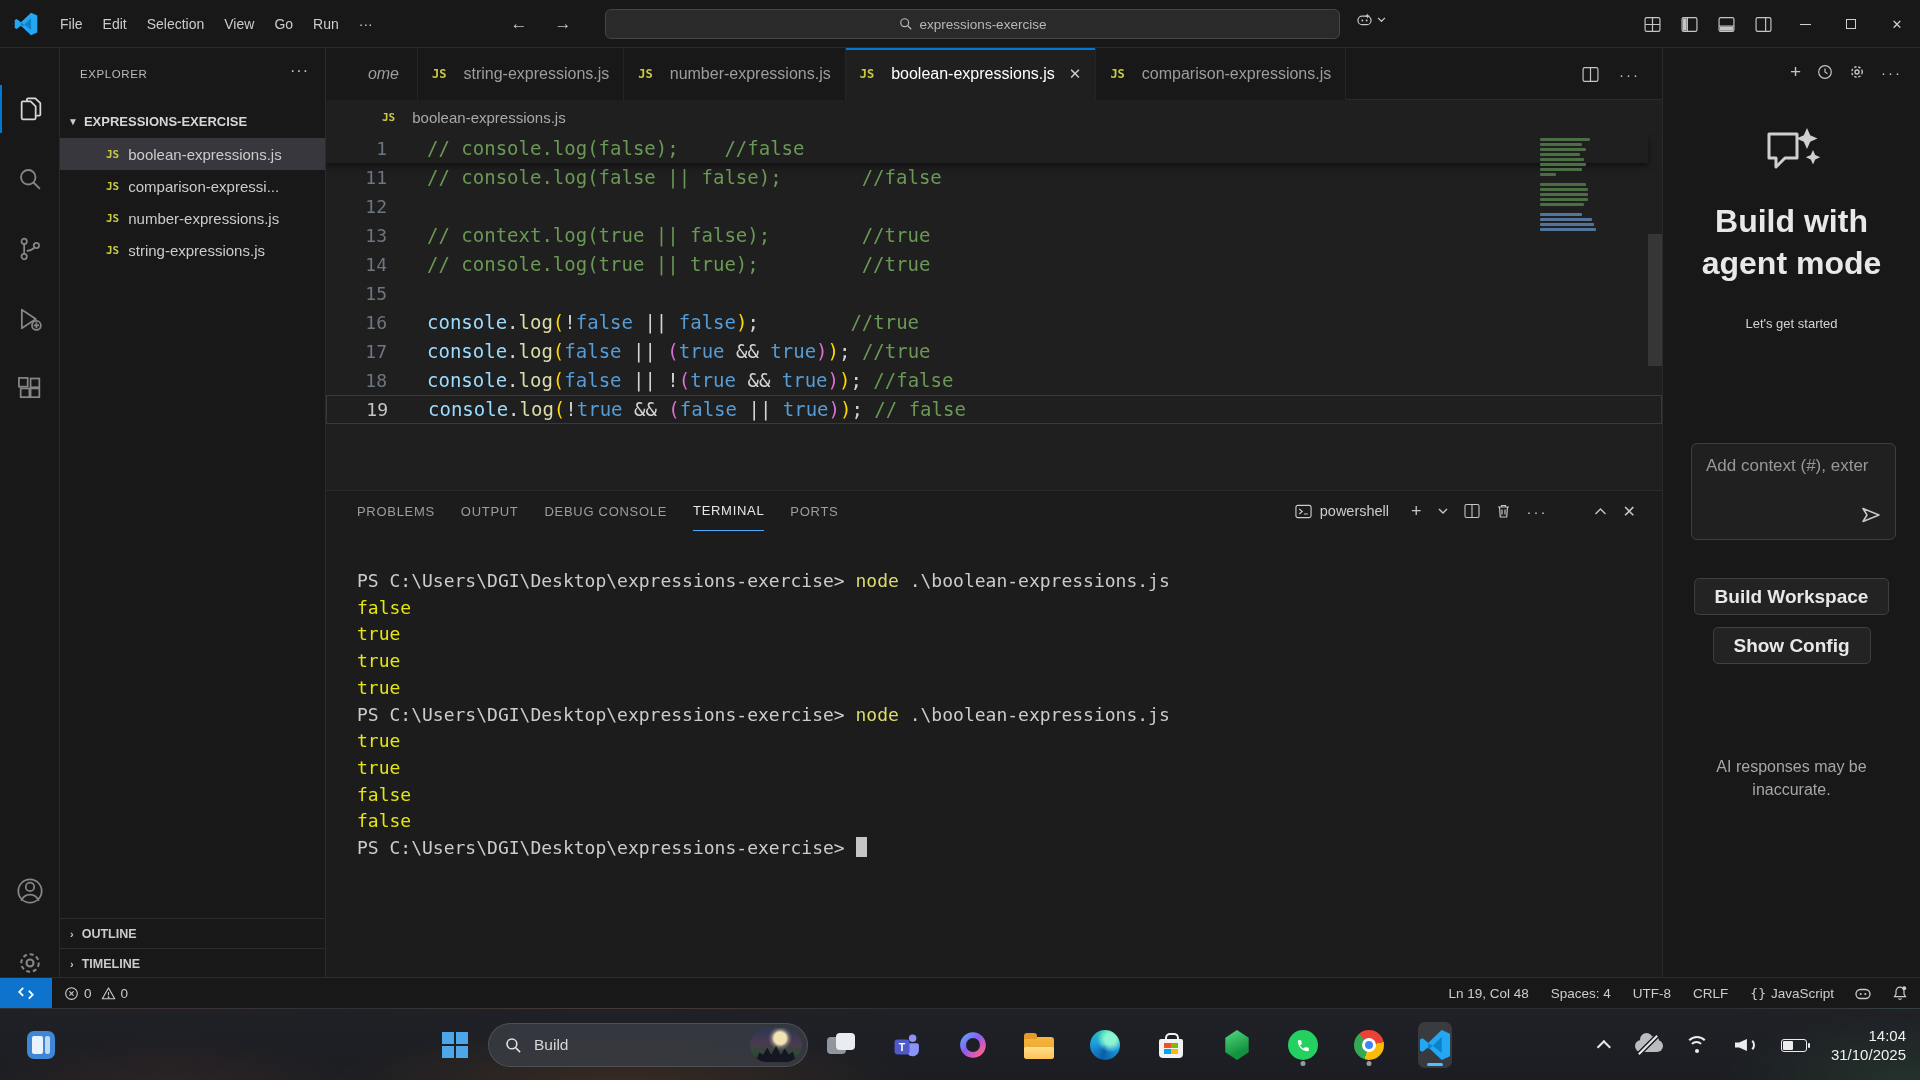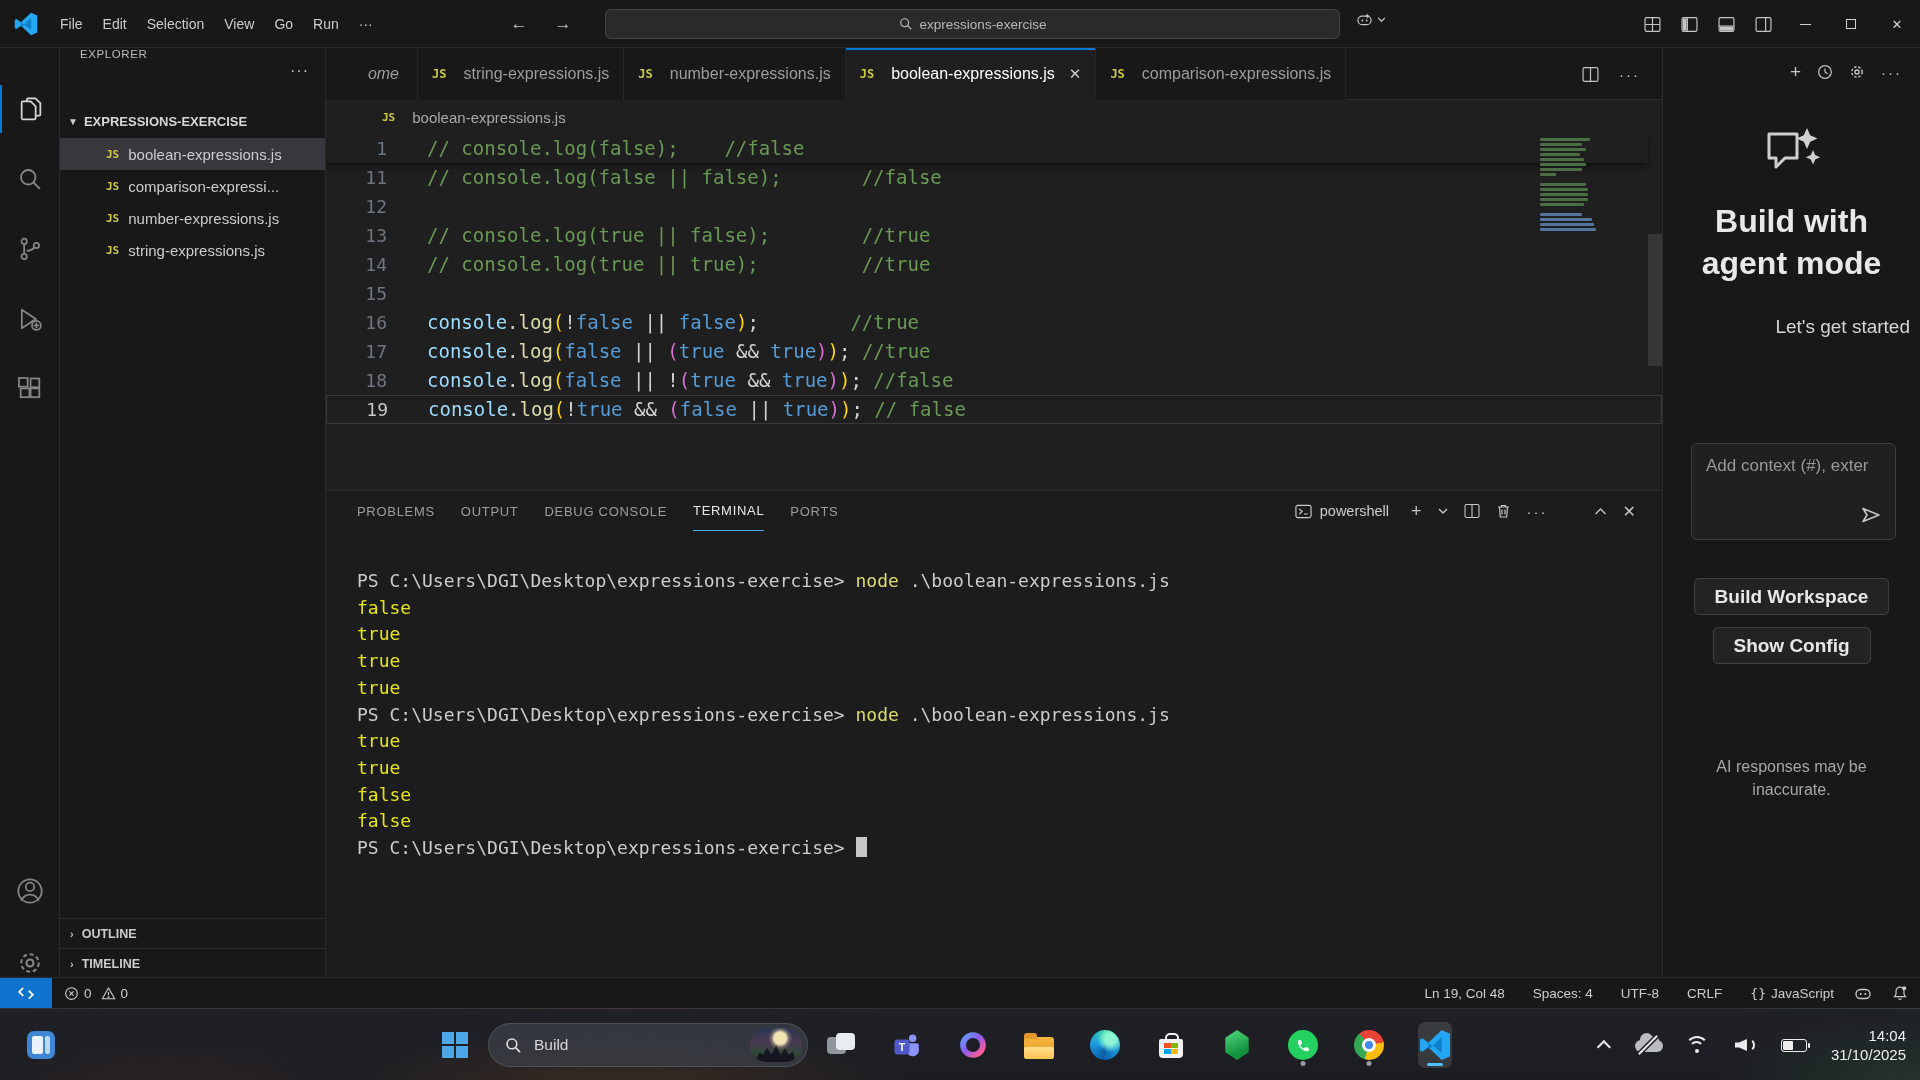--- a/index.html
+++ b/index.html
@@ -27,21 +27,21 @@
   .ctl-max i{display:block;width:10px;height:10px;border:1px solid #d0d0d0;}
 
   
   #activitybar{position:absolute;left:0;top:48px;width:60px;height:929px;background:#181818;border-right:1px solid #2b2b2b;}
   .act-item{position:absolute;left:0;width:60px;height:48px;display:flex;align-items:center;justify-content:center;color:#868686;}
   .act-item.active{color:#d7d7d7;border-left:2px solid #0078d4;}
   .act-item svg{display:block;}
 
   
   #sidebar{position:absolute;left:60px;top:48px;width:266px;height:929px;background:#181818;border-right:1px solid #2b2b2b;}
-  #sidebar-header{position:absolute;top:0;left:0;right:0;height:52px;display:flex;}
+  #sidebar-header{position:absolute;top:0;left:0;right:0;height:52px;display:flex;align-items:center;}
   #sidebar-title{margin-left:20px;font-size:11.5px;letter-spacing:.6px;color:#bbbbbb;}
   #sidebar-more{position:absolute;right:16px;top:14px;color:#c5c5c5;font-size:16px;letter-spacing:1px;}
   #section-header{position:absolute;top:58px;left:0;right:0;height:30px;display:flex;align-items:center;
     font-weight:bold;font-size:13px;color:#d6d6d6;}
   #section-header .chev{margin:0 6px 0 8px;font-size:10px;color:#cccccc;}
   #file-list{position:absolute;top:90px;left:0;right:0;}
   .file-item{height:32px;display:flex;align-items:center;padding-left:46px;font-size:15px;color:#cccccc;
     white-space:nowrap;overflow:hidden;position:relative;}
   .file-item.selected{background:#37373d;}
   .js-badge{font-family:"DejaVu Sans Mono",monospace;font-weight:bold;color:#cbcb41;font-size:11px;margin-right:9px;}
@@ -94,21 +94,21 @@
   .t-text{color:#cccccc;} .t-cmd{color:#dcdc6e;} .t-out{color:#e5e510;}
   .t-cursor{display:inline-block;width:11px;height:20px;background:#c6c6c6;vertical-align:-3px;}
 
   
   #chat{position:absolute;left:1662px;top:48px;width:258px;height:929px;background:#181818;border-left:1px solid #2b2b2b;}
   #chat-header{position:absolute;top:0;left:0;right:0;height:48px;display:flex;align-items:center;justify-content:flex-end;
     gap:16px;padding-right:18px;color:#c5c5c5;}
   #chat-icon{position:absolute;top:78px;left:50%;transform:translateX(-50%);}
   #chat-heading{position:absolute;top:152px;left:10px;right:10px;text-align:center;font-size:32px;font-weight:bold;
     color:#e8e8e8;line-height:42px;}
-  #chat-sub{position:absolute;top:268px;left:10px;right:10px;text-align:right;font-size:19px;color:#d4d4d4;}
+  #chat-sub{position:absolute;top:268px;left:10px;right:10px;text-align:center;font-size:13px;color:#d4d4d4;}
   #chat-input{position:absolute;top:395px;left:28px;right:24px;height:97px;background:#202020;border:1px solid #3f3f3f;
     border-radius:6px;padding:12px 14px;}
   #chat-placeholder{font-size:17px;color:#989898;white-space:nowrap;overflow:hidden;}
   #send-icon{position:absolute;right:12px;bottom:8px;}
   .chat-btn{position:absolute;left:50%;transform:translateX(-50%);height:37px;background:#232323;border:1px solid #404040;
     border-radius:5px;color:#e8e8e8;font-weight:bold;font-size:19px;display:flex;align-items:center;padding:0 20px;white-space:nowrap;}
   #btn-build{top:530px;} #btn-config{top:579px;}
   #chat-disclaimer{position:absolute;top:707px;left:20px;right:20px;text-align:center;font-size:16px;color:#a6a6a6;line-height:23px;}
 
   
@@ -388,21 +388,21 @@
       <span>boolean-expressions.js</span>
     </div>
 
     <div id="code">
       <div id="sticky-line" class="code-line">
         <span class="ln">1</span><span class="codetxt"><span class="tk-c">// console.log(false);    //false</span></span>
       </div>
       <div id="code-lines">
           <div class="code-line"><span class="ln">11</span><span class="codetxt"><span class="tk-c">// console.log(false || false);       //false</span></span></div>
           <div class="code-line"><span class="ln">12</span></div>
-          <div class="code-line"><span class="ln">13</span><span class="codetxt"><span class="tk-c">// console.log(true || false);        //true</span></span></div>
+          <div class="code-line"><span class="ln">13</span><span class="codetxt"><span class="tk-c">// context.log(true || false);        //true</span></span></div>
           <div class="code-line"><span class="ln">14</span><span class="codetxt"><span class="tk-c">// console.log(true || true);         //true</span></span></div>
           <div class="code-line"><span class="ln">15</span><span class="codetxt"></span></div>
           <div class="code-line"><span class="ln">16</span><span class="codetxt"><span class="tk-v">console</span><span class="tk-p">.</span><span class="tk-f">log</span><span class="tk-b1">(</span><span class="tk-o">!</span><span class="tk-k">false</span><span class="tk-p"> </span><span class="tk-o">||</span><span class="tk-p"> </span><span class="tk-k">false</span><span class="tk-b1">)</span><span class="tk-p">;</span><span class="tk-c">        //true</span></span></div>
           <div class="code-line"><span class="ln">17</span><span class="codetxt"><span class="tk-v">console</span><span class="tk-p">.</span><span class="tk-f">log</span><span class="tk-b1">(</span><span class="tk-k">false</span><span class="tk-p"> </span><span class="tk-o">||</span><span class="tk-p"> </span><span class="tk-b2">(</span><span class="tk-k">true</span><span class="tk-p"> </span><span class="tk-o">&amp;&amp;</span><span class="tk-p"> </span><span class="tk-k">true</span><span class="tk-b2">)</span><span class="tk-b1">)</span><span class="tk-p">;</span><span class="tk-c"> //true</span></span></div>
           <div class="code-line"><span class="ln">18</span><span class="codetxt"><span class="tk-v">console</span><span class="tk-p">.</span><span class="tk-f">log</span><span class="tk-b1">(</span><span class="tk-k">false</span><span class="tk-p"> </span><span class="tk-o">||</span><span class="tk-p"> </span><span class="tk-o">!</span><span class="tk-b2">(</span><span class="tk-k">true</span><span class="tk-p"> </span><span class="tk-o">&amp;&amp;</span><span class="tk-p"> </span><span class="tk-k">true</span><span class="tk-b2">)</span><span class="tk-b1">)</span><span class="tk-p">;</span><span class="tk-c"> //false</span></span></div>
           <div class="code-line current"><span class="ln">19</span><span class="codetxt"><span class="tk-v">console</span><span class="tk-p">.</span><span class="tk-f">log</span><span class="tk-b1">(</span><span class="tk-o">!</span><span class="tk-k">true</span><span class="tk-p"> </span><span class="tk-o">&amp;&amp;</span><span class="tk-p"> </span><span class="tk-b2">(</span><span class="tk-k">false</span><span class="tk-p"> </span><span class="tk-o">||</span><span class="tk-p"> </span><span class="tk-k">true</span><span class="tk-b2">)</span><span class="tk-b1">)</span><span class="tk-p">;</span><span class="tk-c"> // false</span></span></div>
         </div>
       <div id="minimap">
           <div class="mm-row" style="width: 50px; background: rgb(75, 110, 69);"></div>
           <div class="mm-row" style="width: 42px; background: rgb(75, 110, 69);"></div>
@@ -513,21 +513,21 @@
         </svg>
       <span>0</span>
       <svg width="15" height="15" viewBox="0 0 16 16" fill="none" stroke="#cccccc" stroke-width="1.2" style="margin-left:4px;">
           <path d="M8 2.2L14.6 13.6H1.4L8 2.2z" stroke-linejoin="round"></path>
           <path d="M8 6.5v3.4"></path>
           <circle cx="8" cy="11.9" r=".4" fill="#cccccc"></circle>
         </svg>
       <span>0</span>
     </div>
     <div id="status-right">
-      <span id="status-items" style="display: flex; gap: 28px; align-items: flex-end;">
+      <span id="status-items" style="display: flex; gap: 22px; align-items: flex-end;">
           <span class="status-item">
             <span>Ln 19, Col 48</span>
           </span>
           <span class="status-item">
             <span>Spaces: 4</span>
           </span>
           <span class="status-item">
             <span>UTF-8</span>
           </span>
           <span class="status-item">

